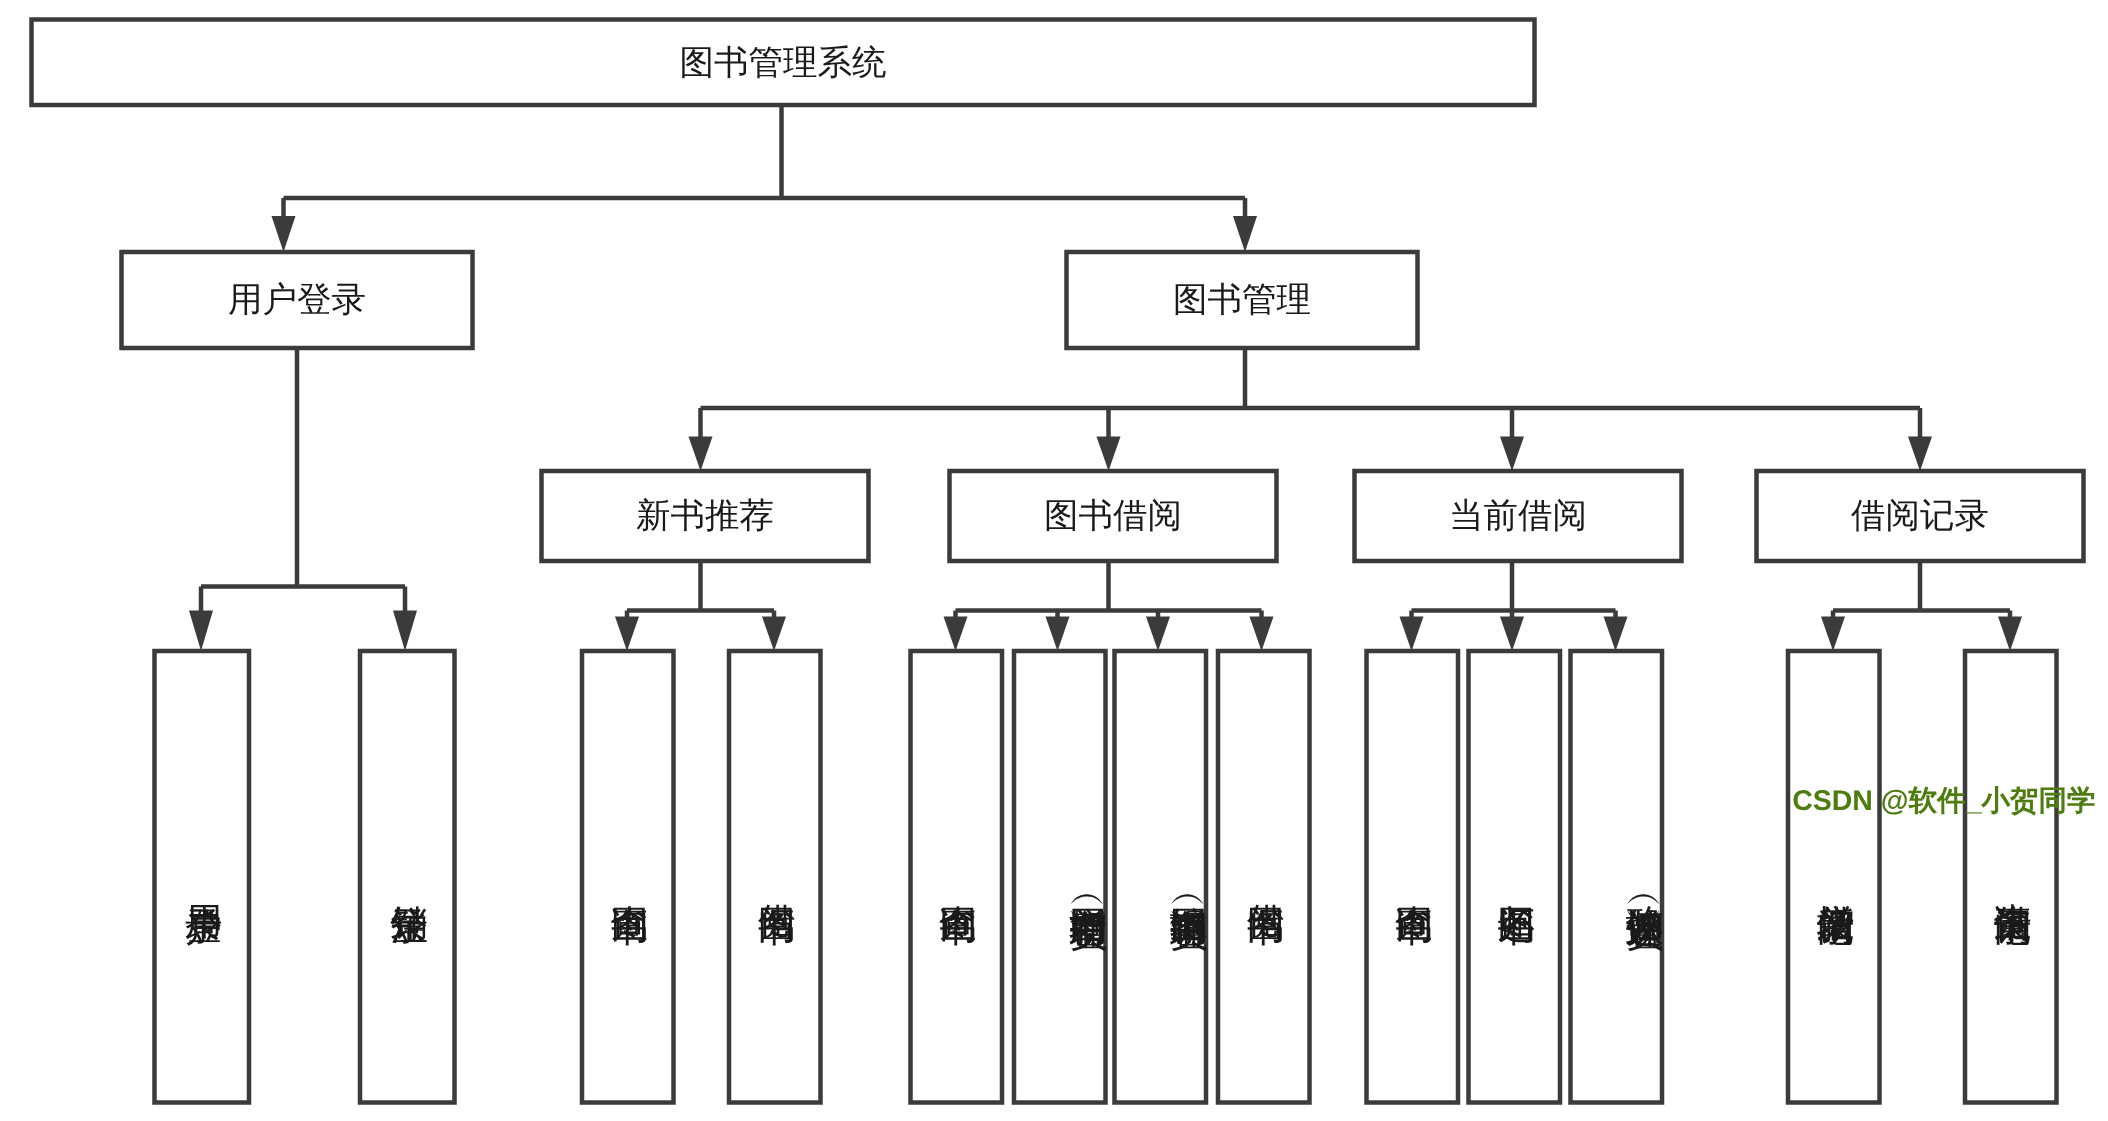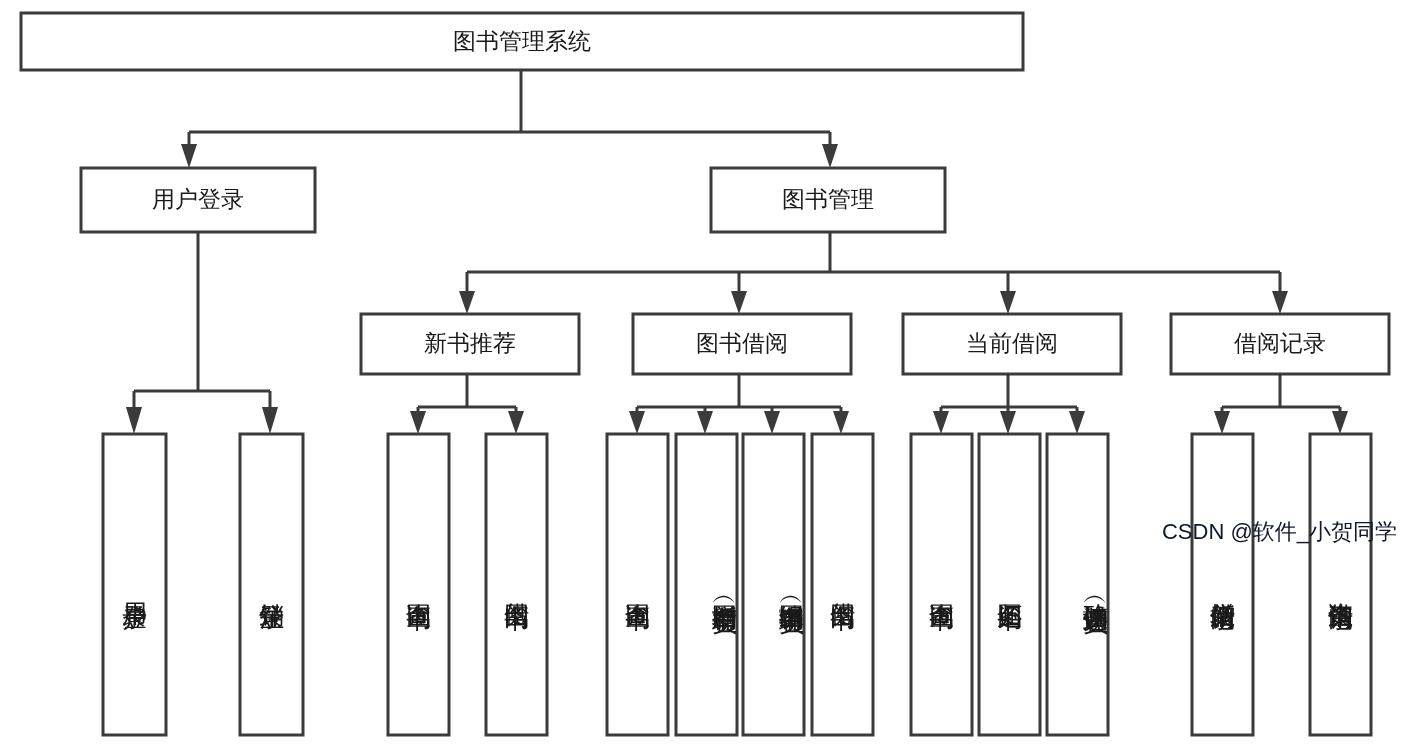--- a/index.html
+++ b/index.html
@@ -62,23 +62,24 @@
     justify-content: center;
     text-align: center;
     white-space: nowrap;
     pointer-events: none;
   }
   .watermark {
     position: absolute;
     right: 8px;
     bottom: 6px;
     font-family: "Liberation Sans", "DejaVu Sans", sans-serif;
-    font-size: 22px;
-    color: #0f172a;
+    font-size: 19px;
+    color: #4d7c0f;
     white-space: nowrap;
+    font-weight: bold;
   }
 </style>
 </head>
 <body>
 
 <div id="diagram-root">
 
   <svg class="canvas" viewBox="0 0 1405 747">
 
     <g>

